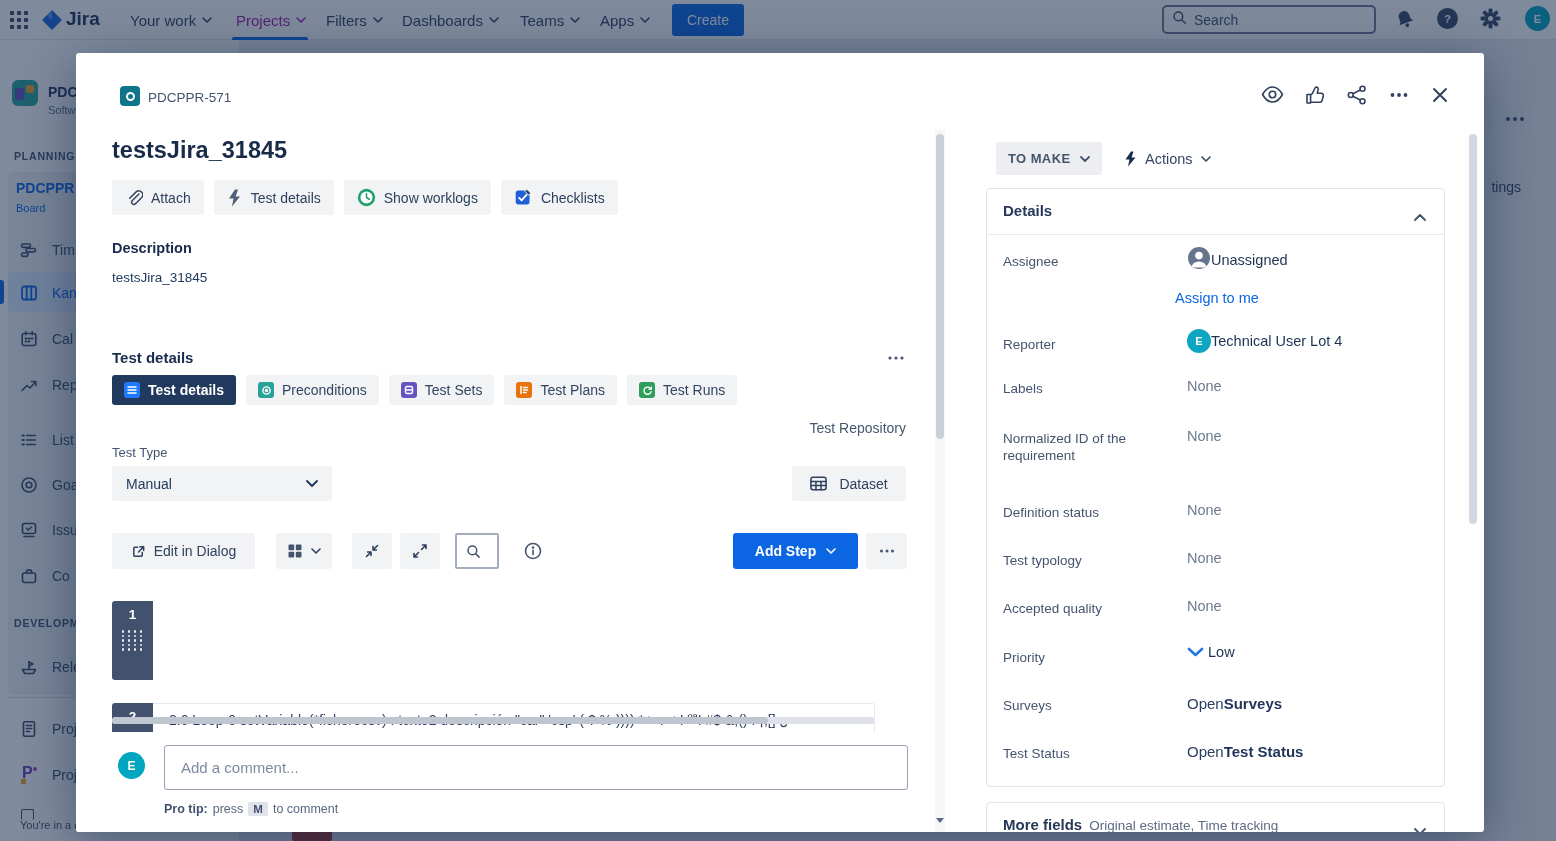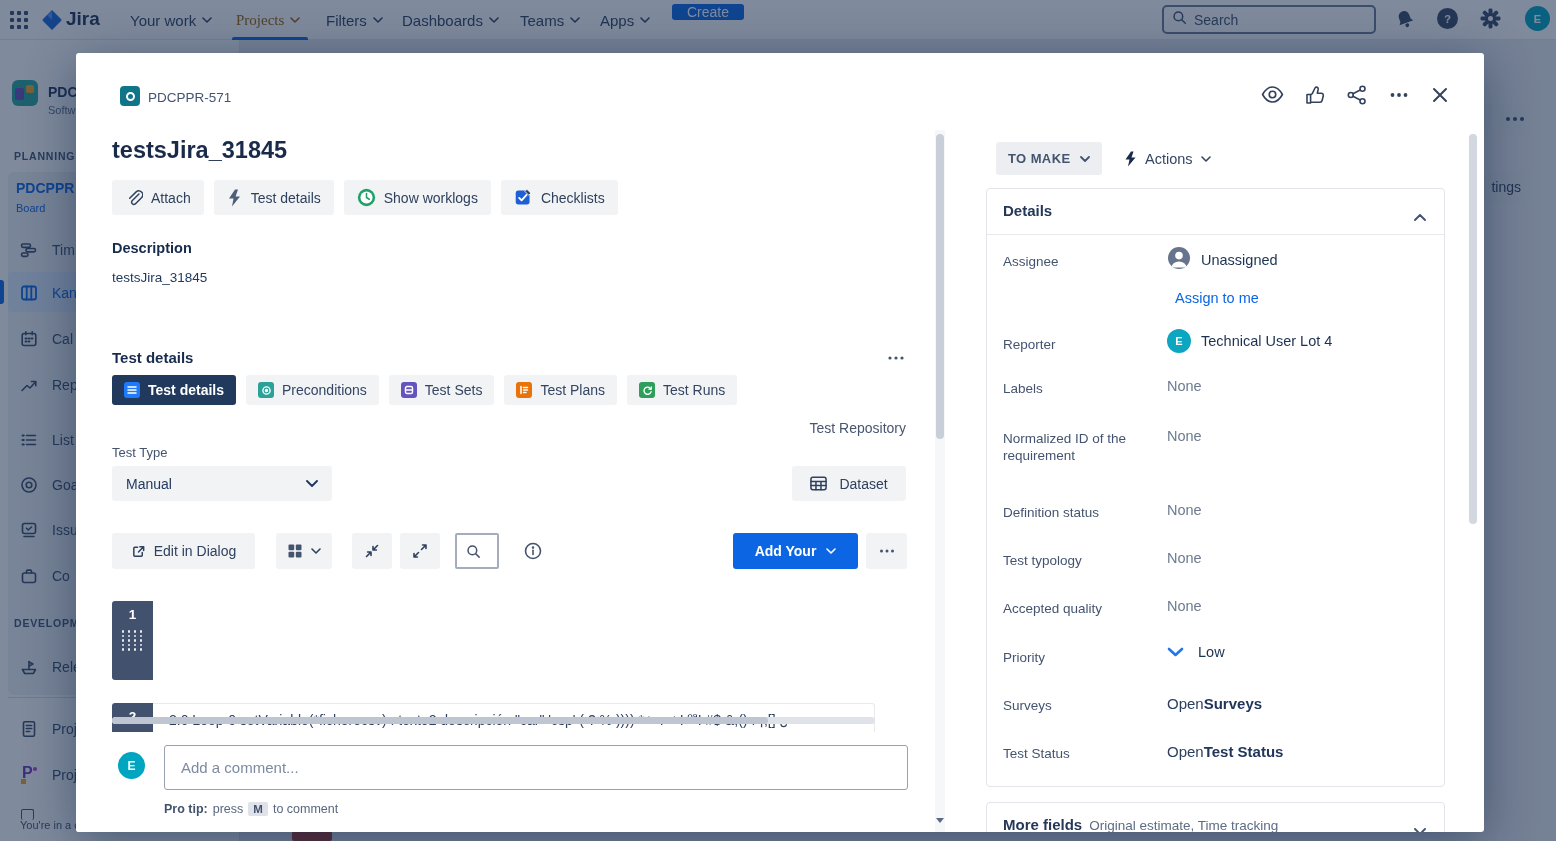--- a/index.html
+++ b/index.html
@@ -6,23 +6,23 @@
   html,body { width:1556px; height:841px; overflow:hidden; }
   body { font-family:"Liberation Sans", sans-serif; background:#fff; color:#172B4D; }
   .abs { position:absolute; }
   .page { position:relative; width:1556px; height:841px; overflow:hidden; }
 
   svg.stk { fill:none; stroke:currentColor; stroke-width:1.6; stroke-linecap:round; stroke-linejoin:round; }
 
   
   .nav { position:absolute; left:0; top:0; width:1556px; height:40px; background:#fff; border-bottom:1px solid #E4E6EA; z-index:1; }
   .nav-item { position:absolute; top:0; height:40px; display:flex; align-items:center; gap:6px; font-size:15px; color:#344563; cursor:pointer; }
-  .nav-item.active { color:#a16207;font-family:Liberation Serif, serif; }
+  .nav-item.active { color:#a21caf; }
   .nav-underline { position:absolute; top:37px; height:3px; background:#0C66E4; border-radius:2px 2px 0 0; }
-  .create-btn { position:absolute; left:672px; top:4px; width:72px; height:16px; background:#0C66E4; color:#fff; border-radius:3px; font-size:14px; display:flex; align-items:center; justify-content:center; }
+  .create-btn { position:absolute; left:672px; top:4px; width:72px; height:32px; background:#0C66E4; color:#fff; border-radius:3px; font-size:14px; display:flex; align-items:center; justify-content:center; }
   .search-box { position:absolute; left:1162px; top:5px; width:214px; height:29px; border:2px solid #6B7A95; border-radius:5px; display:flex; align-items:center; padding:0 8px; gap:7px; background:#fff; }
   .search-box input { border:none; outline:none; font-size:14px; color:#7f1d1d; width:150px; font-family:inherit; background:transparent; }
   .search-box input::placeholder { color:#44546F; }
   .nav-circle { border-radius:50%; display:flex; align-items:center; justify-content:center; color:#fff; font-weight:bold; }
   .logo-text { font-size:19px; font-weight:bold; color:#22365C; }
 
   
   .sidebar { position:absolute; left:0; top:40px; width:240px; height:801px; background:#fff; border-right:1px solid #E4E6EA; z-index:1; }
   .side-panel { position:absolute; left:8px; top:132px; width:224px; height:523px; background:#F0F2F5; border-radius:6px; }
   .side-label { position:absolute; font-size:10.5px; font-weight:bold; letter-spacing:.8px; color:#44546F; }
@@ -97,21 +97,21 @@
   .tri-down { position:absolute; left:1px; width:0; height:0; border-left:4px solid transparent; border-right:4px solid transparent; border-top:5px solid #5A6A84; }
 
   
   .status-chip { position:absolute; left:920px; top:89px; height:33px; padding:0 12px; background:#ECEEF1; border-radius:3px; display:flex; align-items:center; gap:9px; font-size:13px; font-weight:bold; letter-spacing:.4px; color:#44546F; cursor:pointer; }
   .actions-btn { position:absolute; left:1048px; top:89px; height:33px; display:flex; align-items:center; gap:8px; font-size:14.5px; color:#344563; cursor:pointer; }
   .card { position:absolute; left:910px; width:459px; background:#fff; border:1px solid #E2E4E9; border-radius:4px; }
   .card-h { position:absolute; left:16px; top:13px; font-size:15px; font-weight:bold; color:#253858; }
   .card-chev { position:absolute; right:18px; top:18px; color:#44546F; cursor:pointer; }
   .card-div { position:absolute; left:0; right:0; top:45px; height:1px; background:#E7E9EC; }
   .f-label { position:absolute; left:16px; width:172px; font-size:13.5px; color:#44546F; line-height:17px; }
-  .f-val { position:absolute; left:180px; font-size:14.5px; color:#1C3252; display:flex; align-items:center; gap:10px; }
+  .f-val { position:absolute; left:200px; font-size:14.5px; color:#1C3252; display:flex; align-items:center; }
   .f-none { color:#6C7A90; }
   .f-link { position:absolute; left:188px; font-size:14.5px; color:#0C66E4; cursor:pointer; }
   .mini-av { width:24px; height:24px; border-radius:50%; display:flex; align-items:center; justify-content:center; color:#fff; font-size:11px; font-weight:bold; flex:none; }
   .open-reg { font-weight:normal; color:#2A3E60; }
   .open-b { font-weight:bold; color:#22365C; }
   .more-sum { font-size:13.5px; font-weight:normal; color:#5E6C84; margin-left:7px; }
 </style>
 </head>
 <body>
 
@@ -527,21 +527,21 @@
         </svg>
     </div>
     <span class="abs" style="left:448px;top:489px;color:#44546F;">
       <svg class="stk" width="18" height="18" viewBox="0 0 18 18">
           <circle cx="9" cy="9" r="7.5"></circle>
           <path d="M9 8.2 V12.5"></path>
           <circle cx="9" cy="5.6" r="0.5" fill="#44546F"></circle>
         </svg>
     </span>
     <div class="addstep">
-      <span>Add Your</span>
+      <span>Add Step</span>
       <svg class="stk" width="10" height="6" viewBox="0 0 10 6" style="color:#fff">
           <path d="M1 1l4 4 4-4"></path>
         </svg>
     </div>
     <div class="tbtn" style="left:790px;width:41px;">
       <svg width="16" height="16" viewBox="0 0 16 16">
           <g fill="#44546F">
             <circle cx="2.5" cy="8" r="1.5"></circle>
             <circle cx="8" cy="8" r="1.5"></circle>
             <circle cx="13.5" cy="8" r="1.5"></circle>

